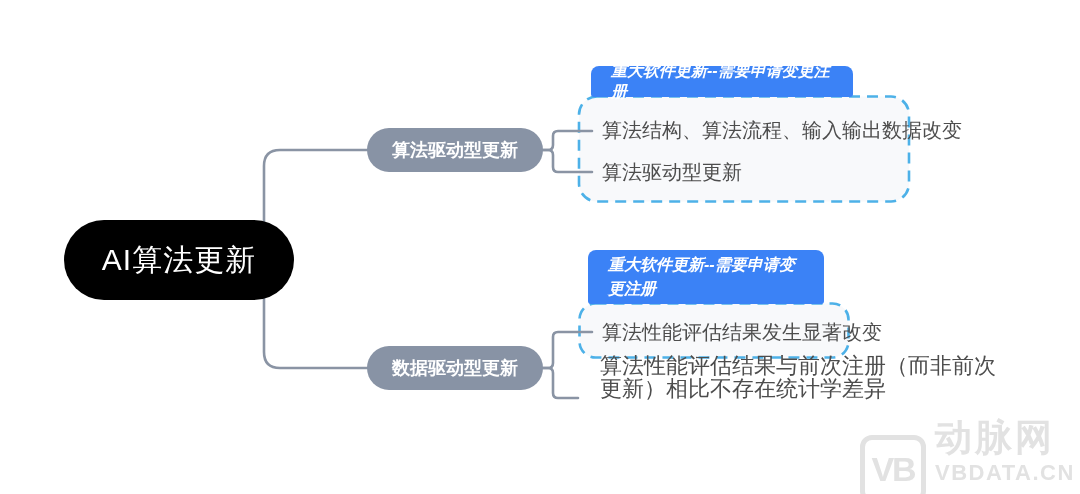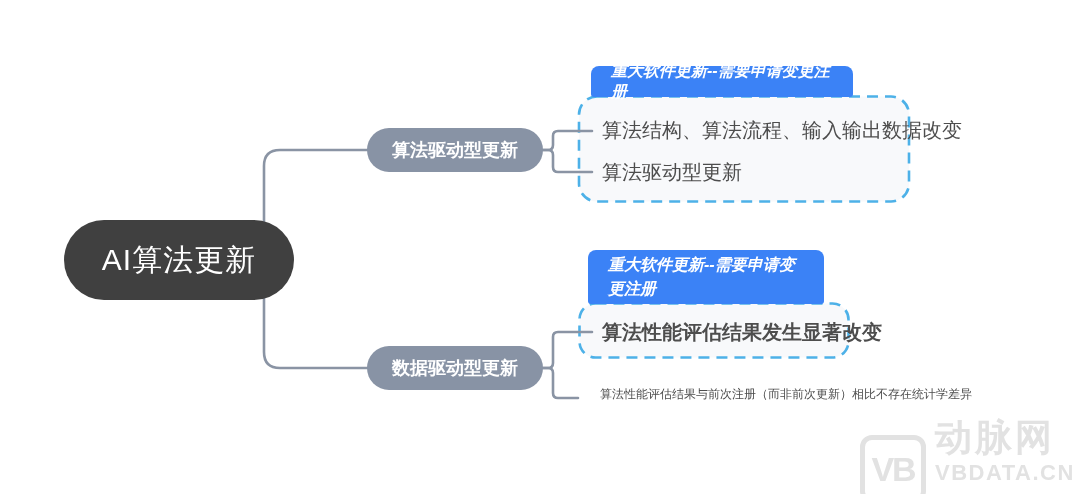--- a/index.html
+++ b/index.html
@@ -24,21 +24,21 @@
     position: absolute;
     display: flex;
     align-items: center;
     justify-content: center;
     z-index: 3;
   }
 
   .root-node {
     left: 64px; top: 220px;
     width: 230px; height: 80px;
-    background: #404040;
+    background: #000000;
     border-radius: 40px;
     color: #ffffff;
     font-size: 30px;
     letter-spacing: 1px;
   }
 
   .branch-node {
     width: 176px; height: 44px;
     background: #8893A5;
     border-radius: 22px;
@@ -68,28 +68,28 @@
   .box-item {
     position: absolute;
     color: #4D4D4D;
     font-size: 20px;
     line-height: 21px;
     z-index: 3;
     white-space: nowrap;
   }
   .box-item.i1a { left: 602px; top: 120px; }
   .box-item.i1b { left: 602px; top: 162px; }
-  .box-item.i2a { left: 602px; top: 322px; font-weight: bold; }
+  .box-item.i2a { left: 602px; top: 322px; }
 
   .note-text {
     position: absolute;
-    left: 600px; top: 383px;
+    left: 600px; top: 354px;
     width: 398px;
     color: #4D4D4D;
-    font-size: 12px;
+    font-size: 22px;
     line-height: 23px;
     z-index: 3;
   }
 
   .watermark {
     position: absolute;
     left: 860px; top: 418px;
     display: flex;
     align-items: flex-start;
     color: #E2E2E2;

